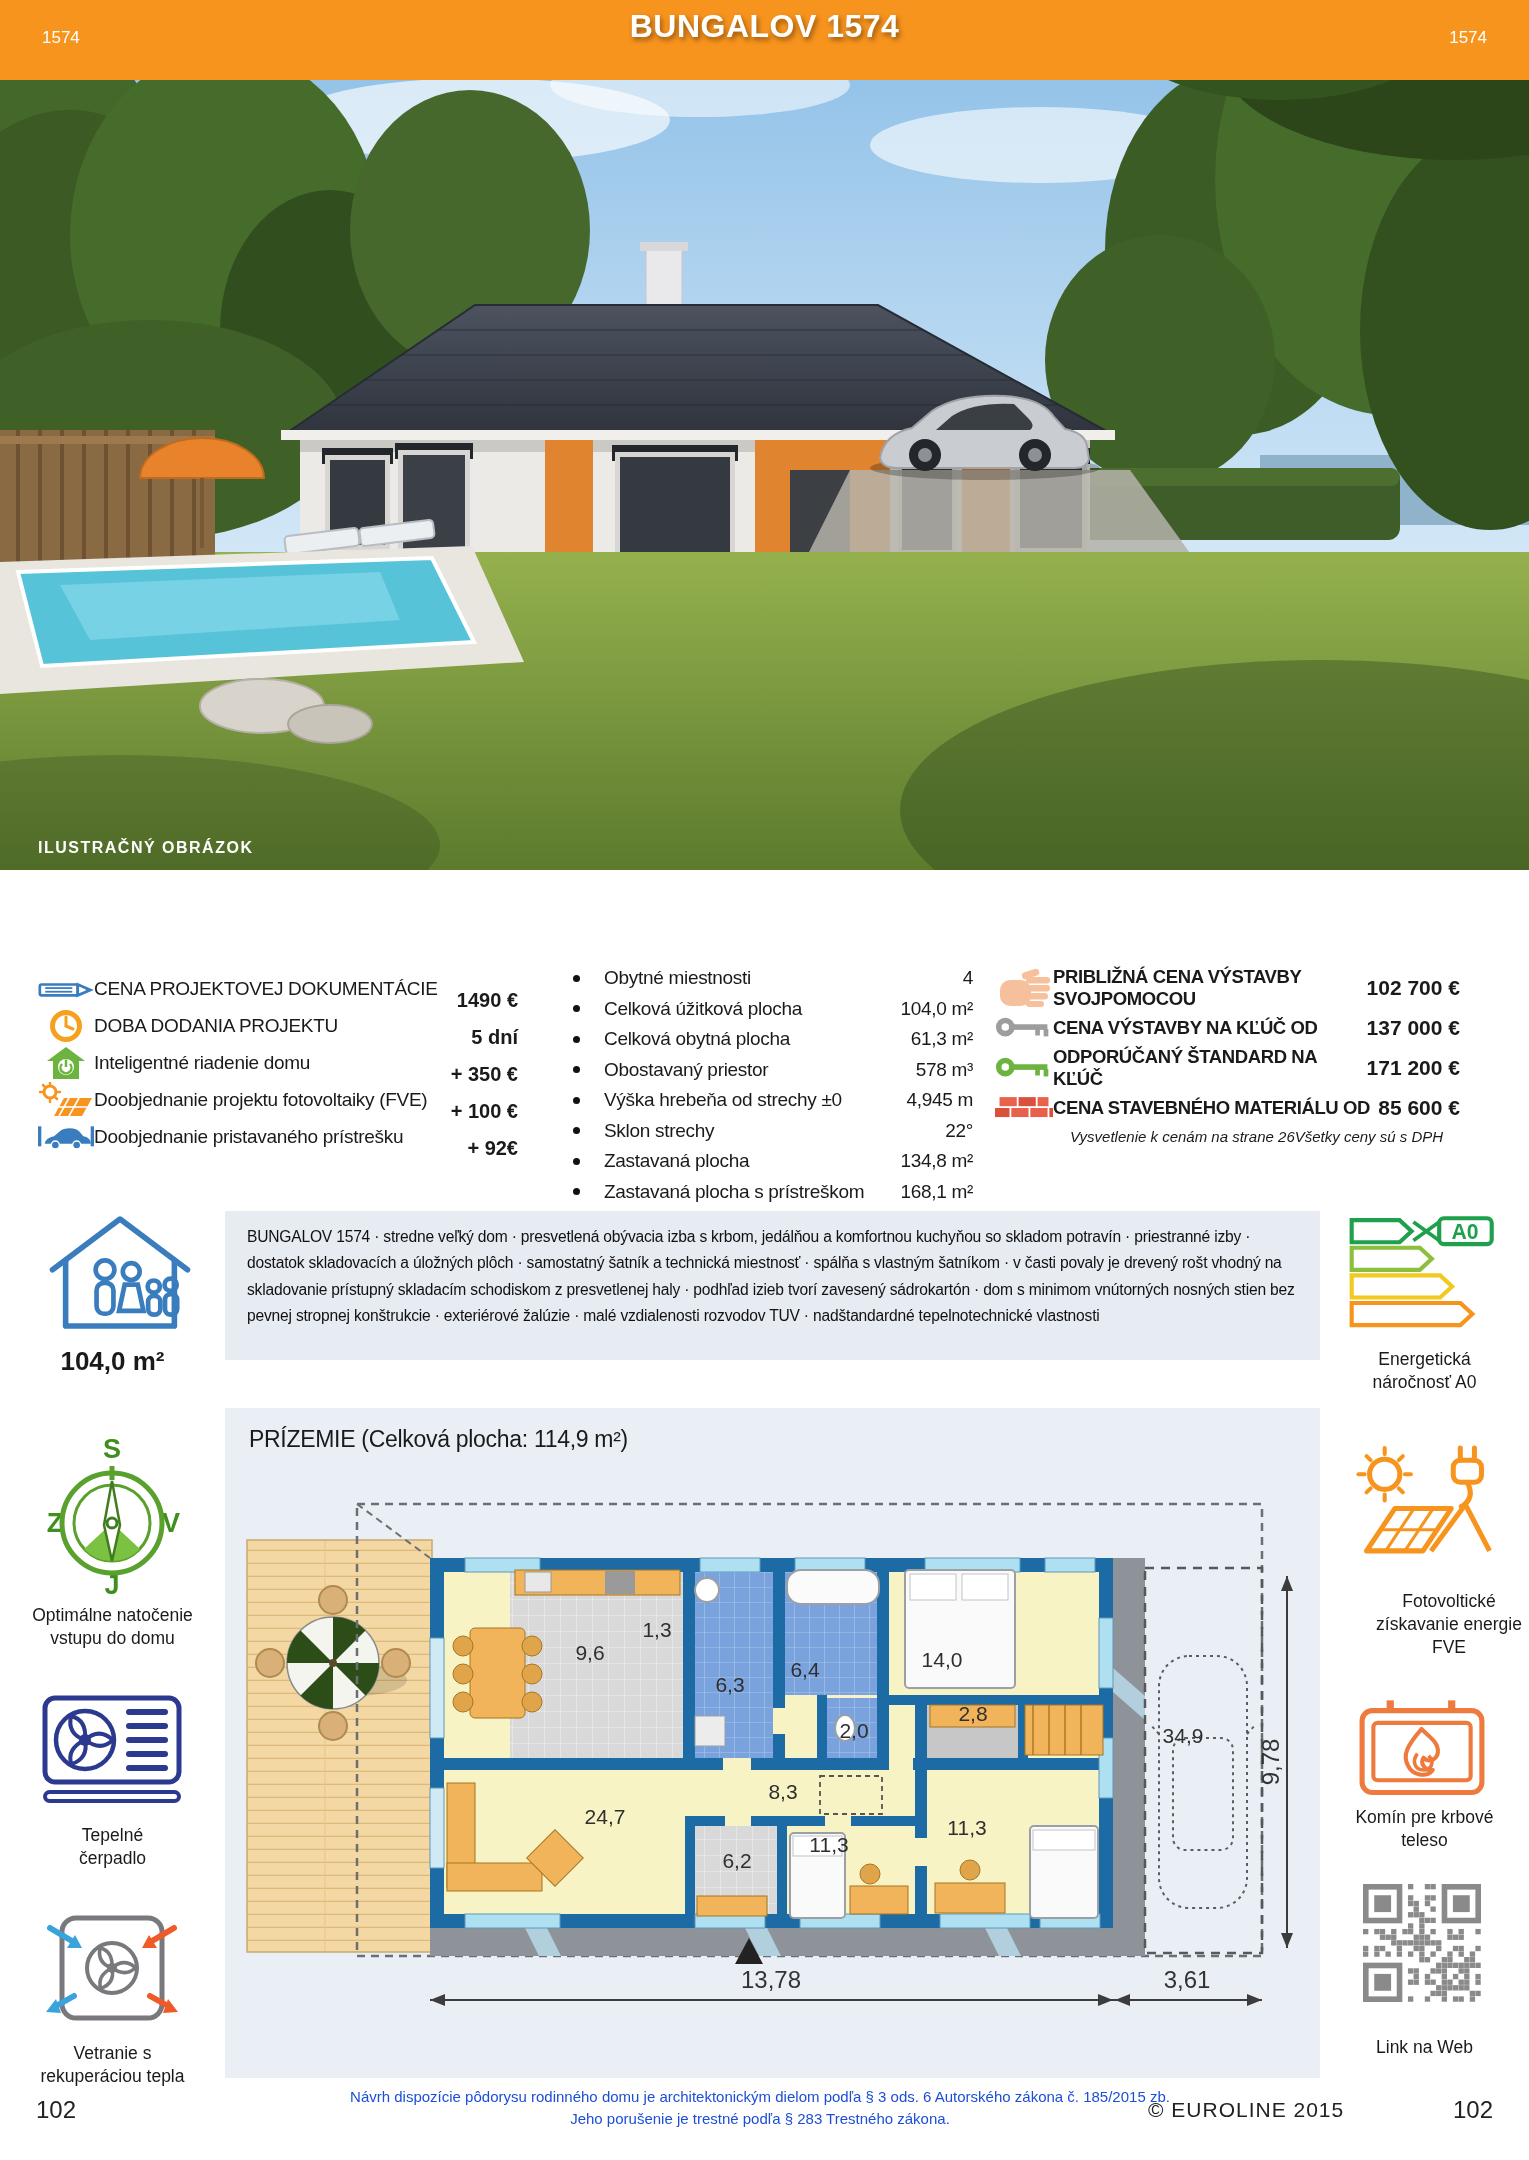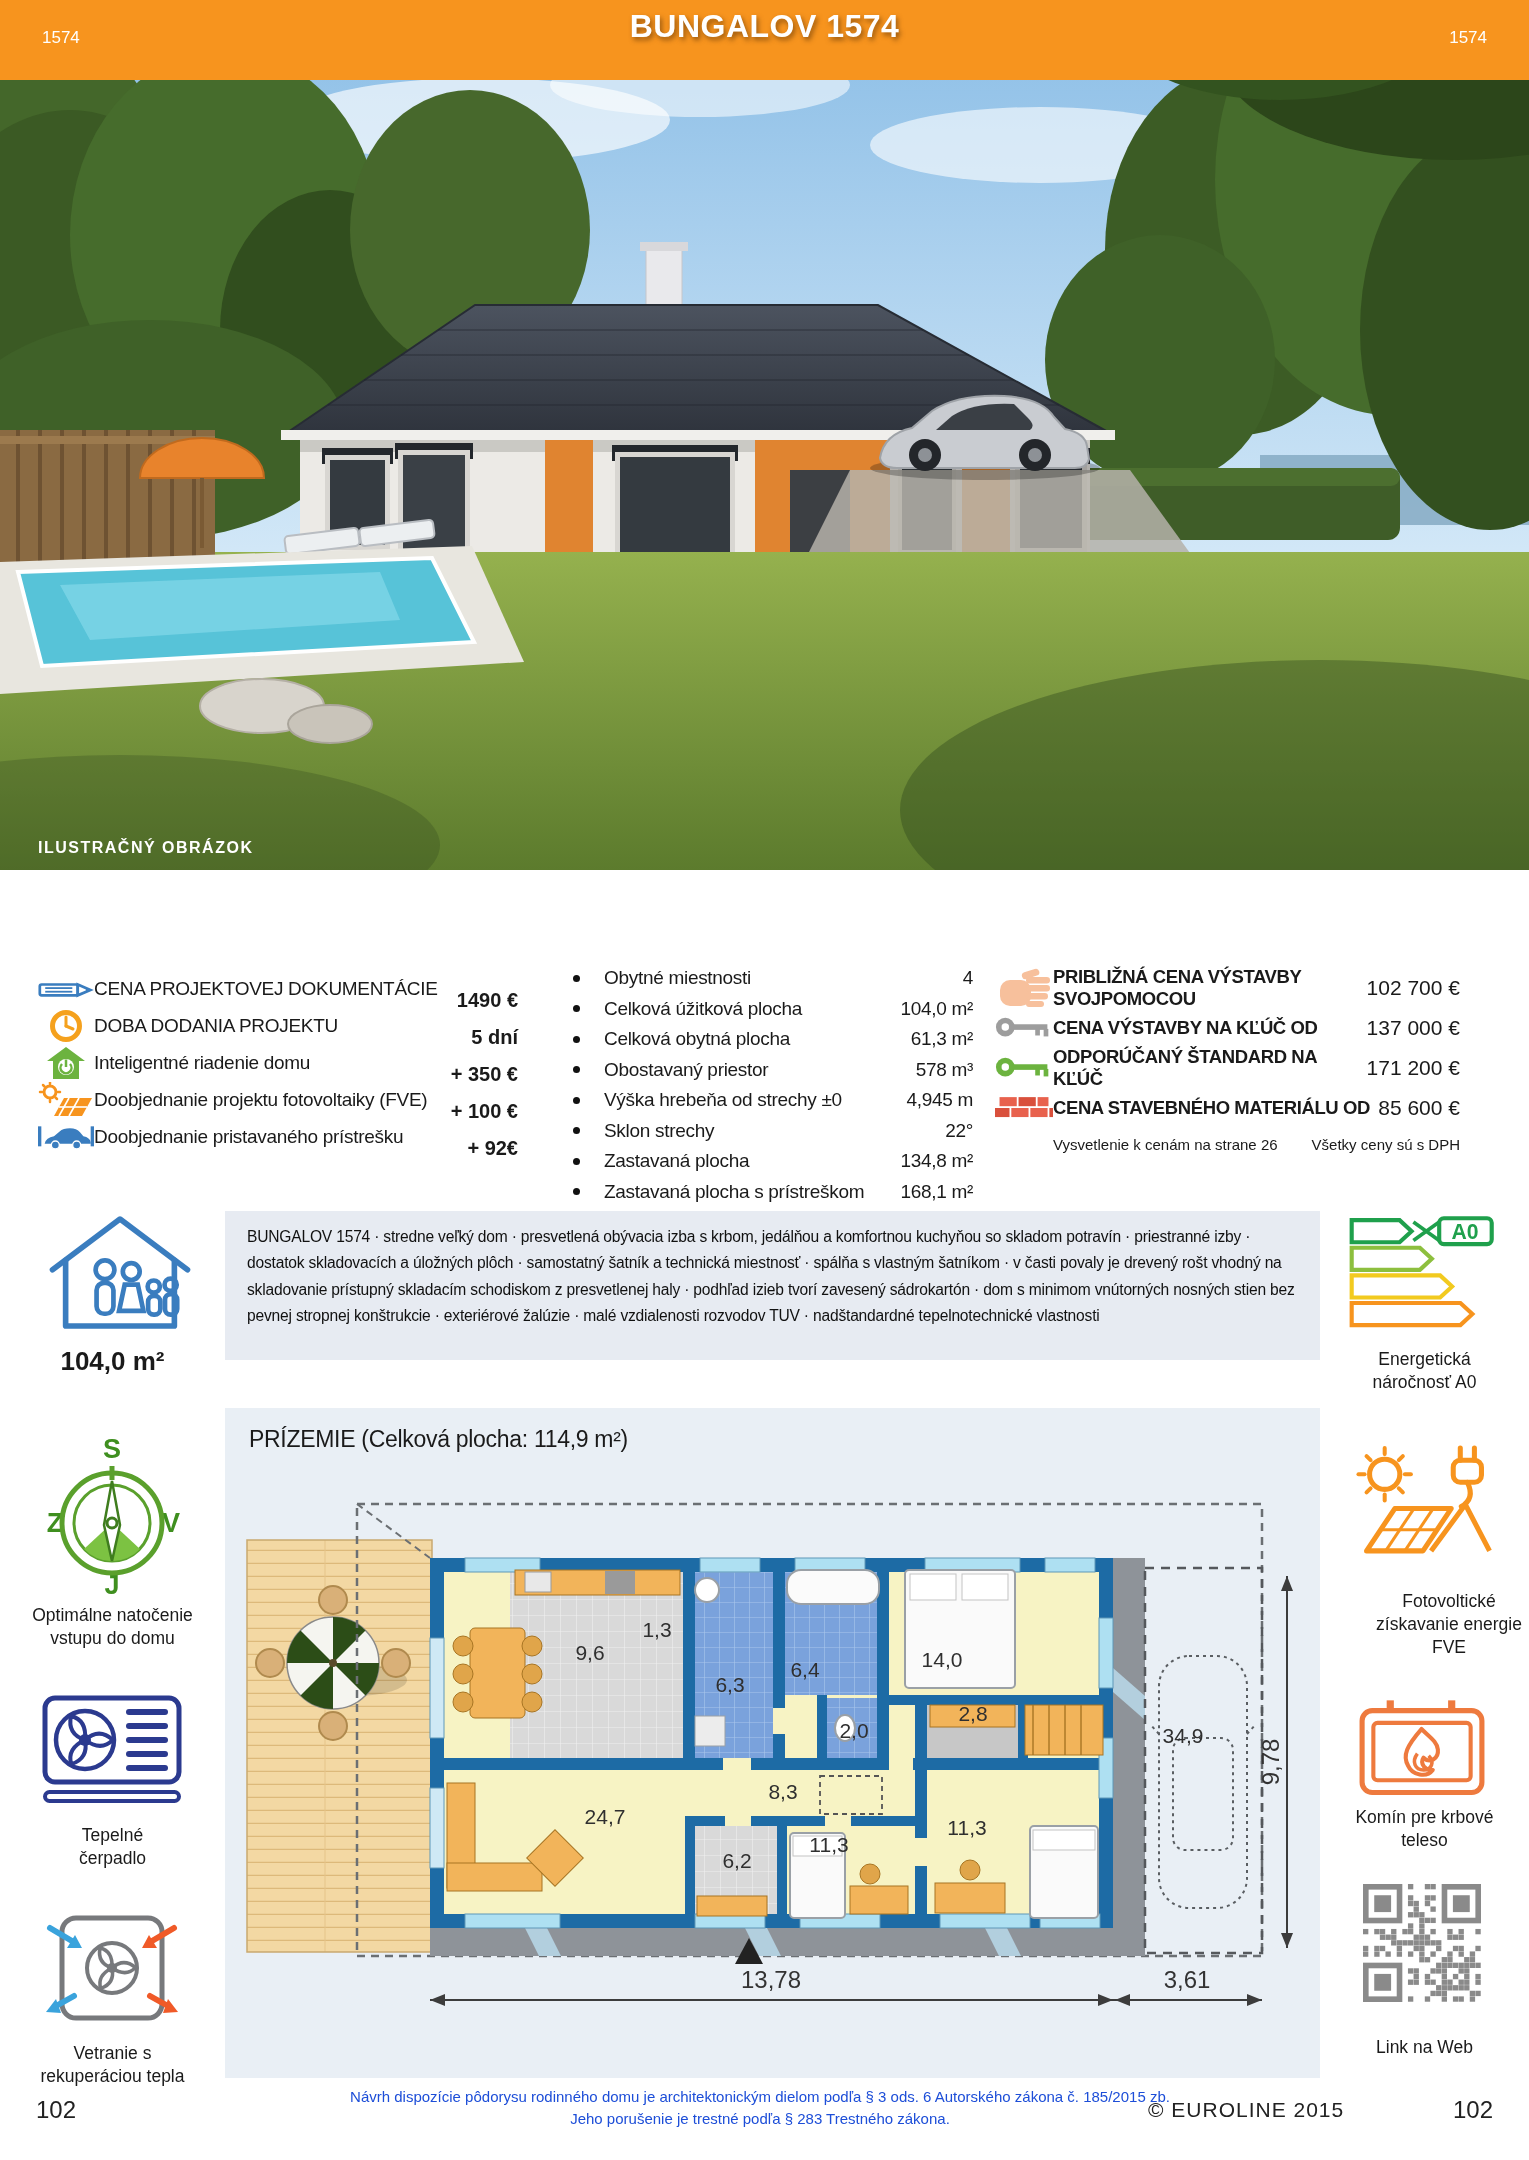--- a/index.html
+++ b/index.html
@@ -26,22 +26,22 @@
   
   .sp-row{display:flex;align-items:center;height:30.5px;font-size:19px;letter-spacing:-.3px;}
   .dot{width:7px;height:7px;border-radius:50%;background:#111;margin:0 24px 0 10px;flex:none;}
   .sp-lab{flex:1;}
   .sp-val{white-space:nowrap;}
 
   
   .pr-row{display:flex;align-items:center;height:40px;}
   .pr-ic{width:58px;flex:none;display:flex;justify-content:center;align-items:center;}
   .pr-lab{flex:1;font-weight:bold;font-size:18.5px;letter-spacing:-.4px;}
-  .pr-val{font-weight:normal;font-size:21px;white-space:nowrap;}
-  .pr-notes{display:flex;justify-content:space-between;font-size:15px;margin-top:8px;padding-left:58px;}
+  .pr-val{font-weight:bold;font-size:21px;white-space:nowrap;}
+  .pr-notes{display:flex;justify-content:center;font-size:15px;margin-top:0;padding-left:58px;font-style:italic;}
 
   .desc{background:#E7EBF2;font-size:15.6px;line-height:26.4px;padding:13px 22px;
         letter-spacing:-.2px;color:#111;}
   .side-label{white-space:pre-line;text-align:center;font-size:17.5px;line-height:23px;}
   .area-label{font-size:26px;font-weight:bold;text-align:center;}
   .planbox{background:#E9EFF5;}
   .plan-title{font-size:23px;letter-spacing:-.3px;}
   .pagenum{font-size:24px;color:#222;}
   .footer{font-size:15px;line-height:22px;text-align:center;color:#1d4ed8;}
   .copyright{font-size:21px;letter-spacing:1px;color:#222;}

